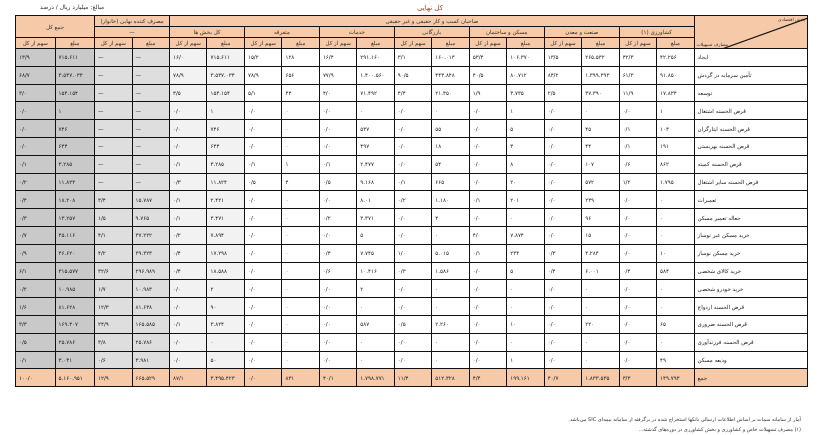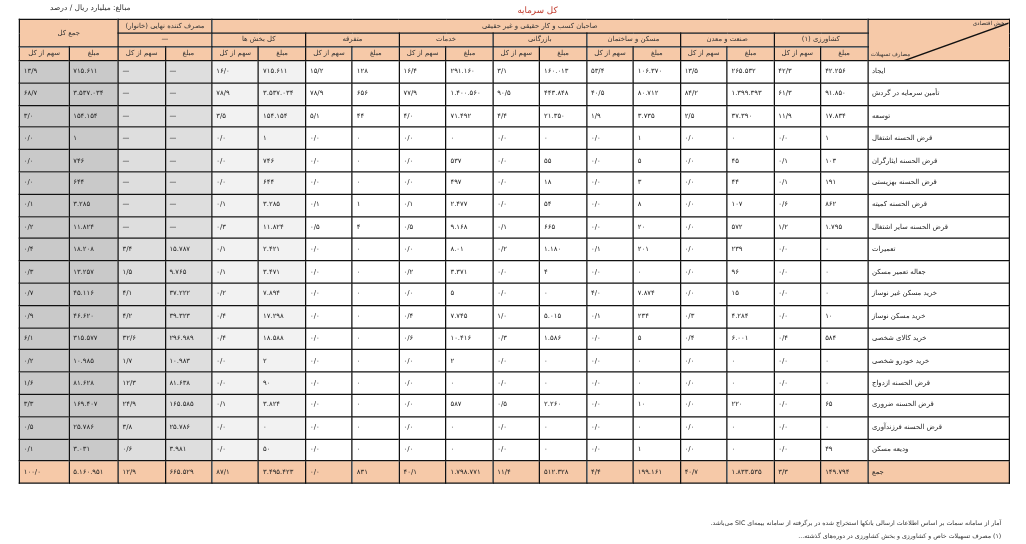--- a/index.html
+++ b/index.html
@@ -26,21 +26,21 @@
   tr.sum td.rowlabel { background: #f6c9a8; }
   .footnote { position: absolute; right: 20px; font-size: 5px; color: #333; direction: rtl; }
   .diag { position:absolute; inset:0; }
   .corner-a { position:absolute; right:2px; top:1px; font-size:4.5px; }
   .corner-b { position:absolute; left:2px; bottom:1px; font-size:4.5px; }
 </style>
 </head>
 <body>
 
 <div class="unit-label">مبالغ: میلیارد ریال / درصد</div>
-<div class="top-title">کل سرمایه</div>
+<div class="top-title">کل نهایی</div>
 
 <table class="grid">
   <colgroup>
     <col style="width:112px">
     <col span="14" style="width:37px">
     <col span="2" style="width:37px">
     <col span="2" style="width:39px">
   </colgroup>
   <thead>
     <tr>

